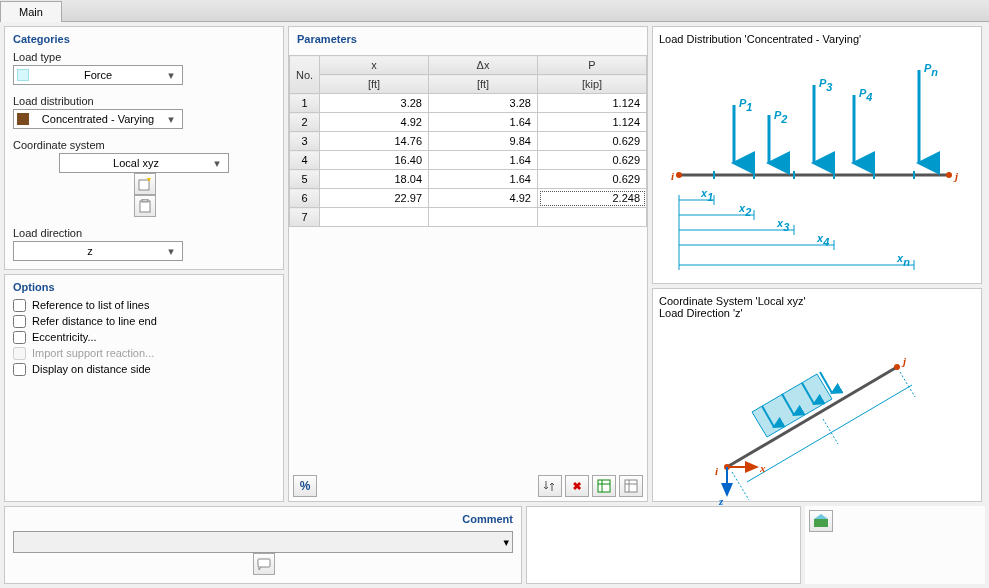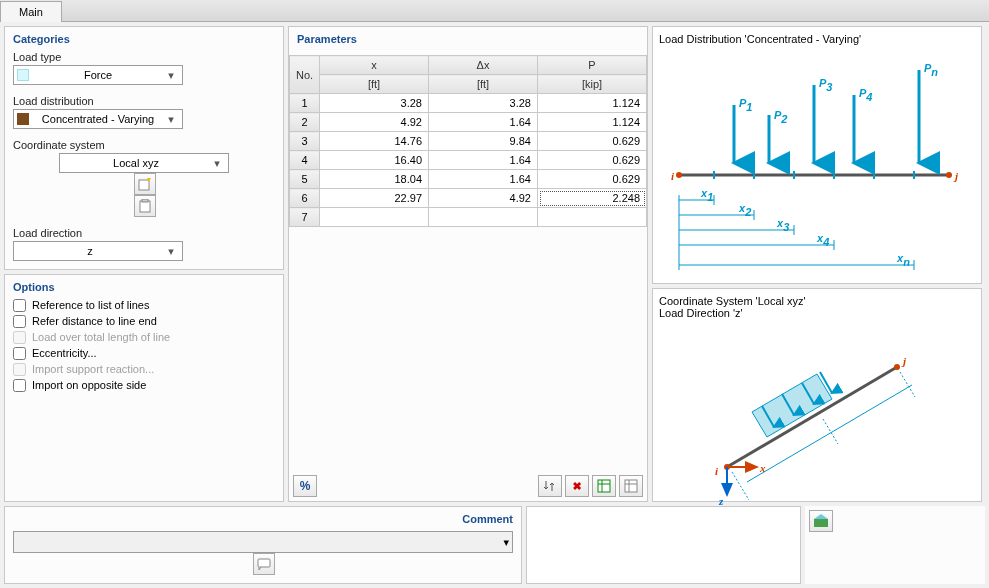--- a/index.html
+++ b/index.html
@@ -122,35 +122,31 @@
       <div class="panel" style="flex:1">
         <div class="panel-title">Options</div>
         <div class="opt">
             <input type="checkbox" style="">
             <span>Reference to list of lines</span>
           </div>
         <div class="opt">
             <input type="checkbox" style="">
             <span>Refer distance to line end</span>
           </div>
-        <div class="opt disabled">
-            <input type="checkbox" disabled="" style="">
-            <span>Load over total length of line</span>
-          </div>
         <div class="opt">
             <input type="checkbox" style="">
             <span>Eccentricity...</span>
           </div>
         <div class="opt disabled">
             <input type="checkbox" disabled="" style="">
             <span>Import support reaction...</span>
           </div>
         <div class="opt">
             <input type="checkbox" style="">
-            <span>Import on opposite side</span>
+            <span>Display on distance side</span>
           </div>
       </div>
     </div>
 
     <div class="col col-mid">
       <div class="panel params">
         <div class="panel-title">Parameters</div>
         <table class="grid">
           <thead>
             <tr>

